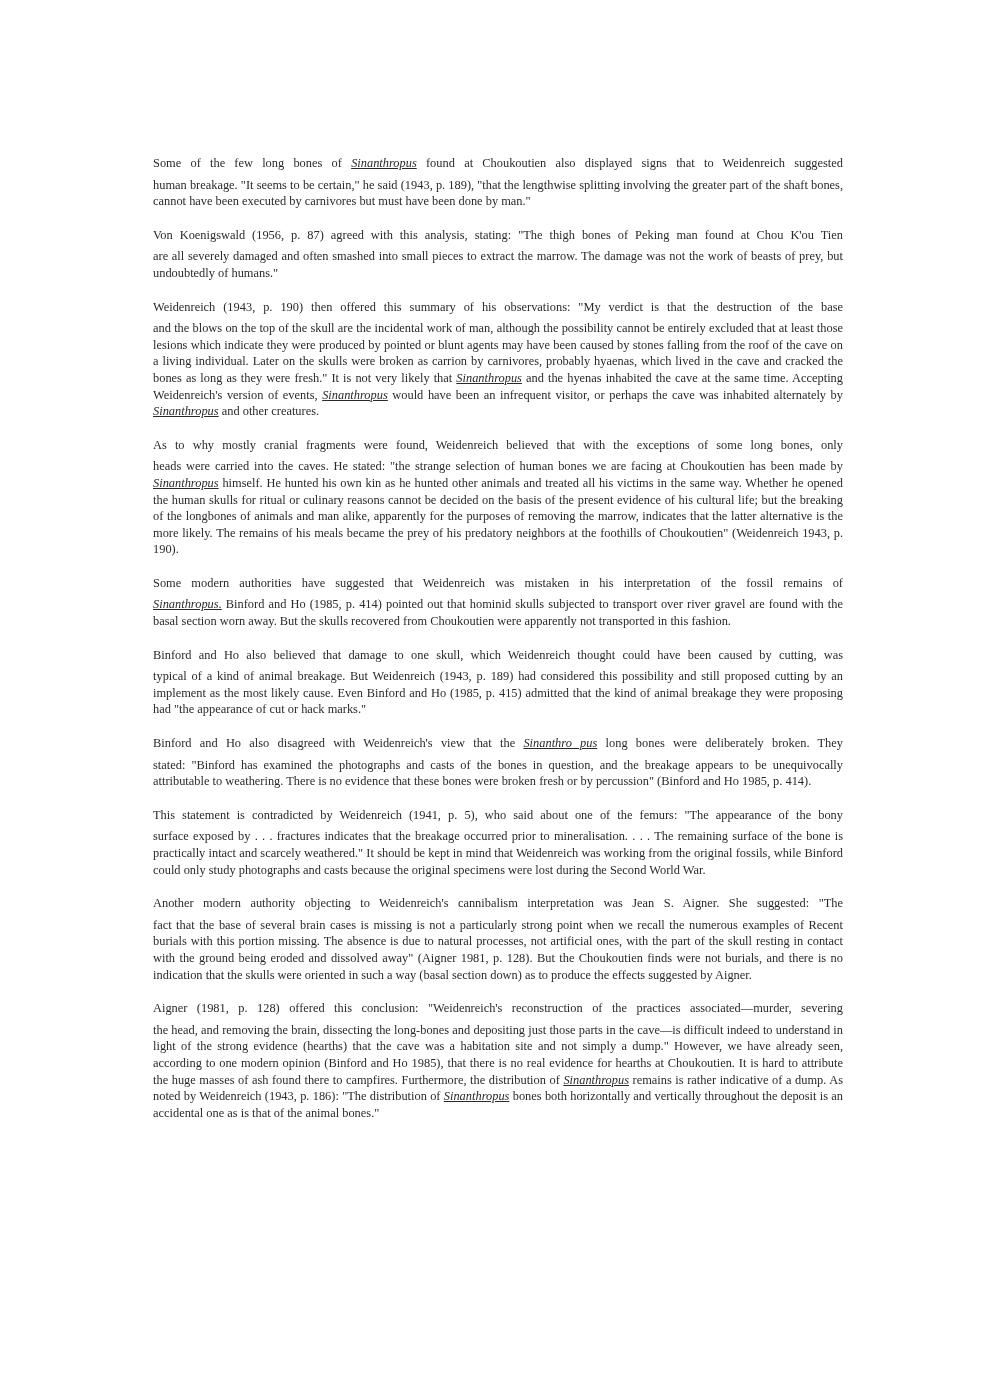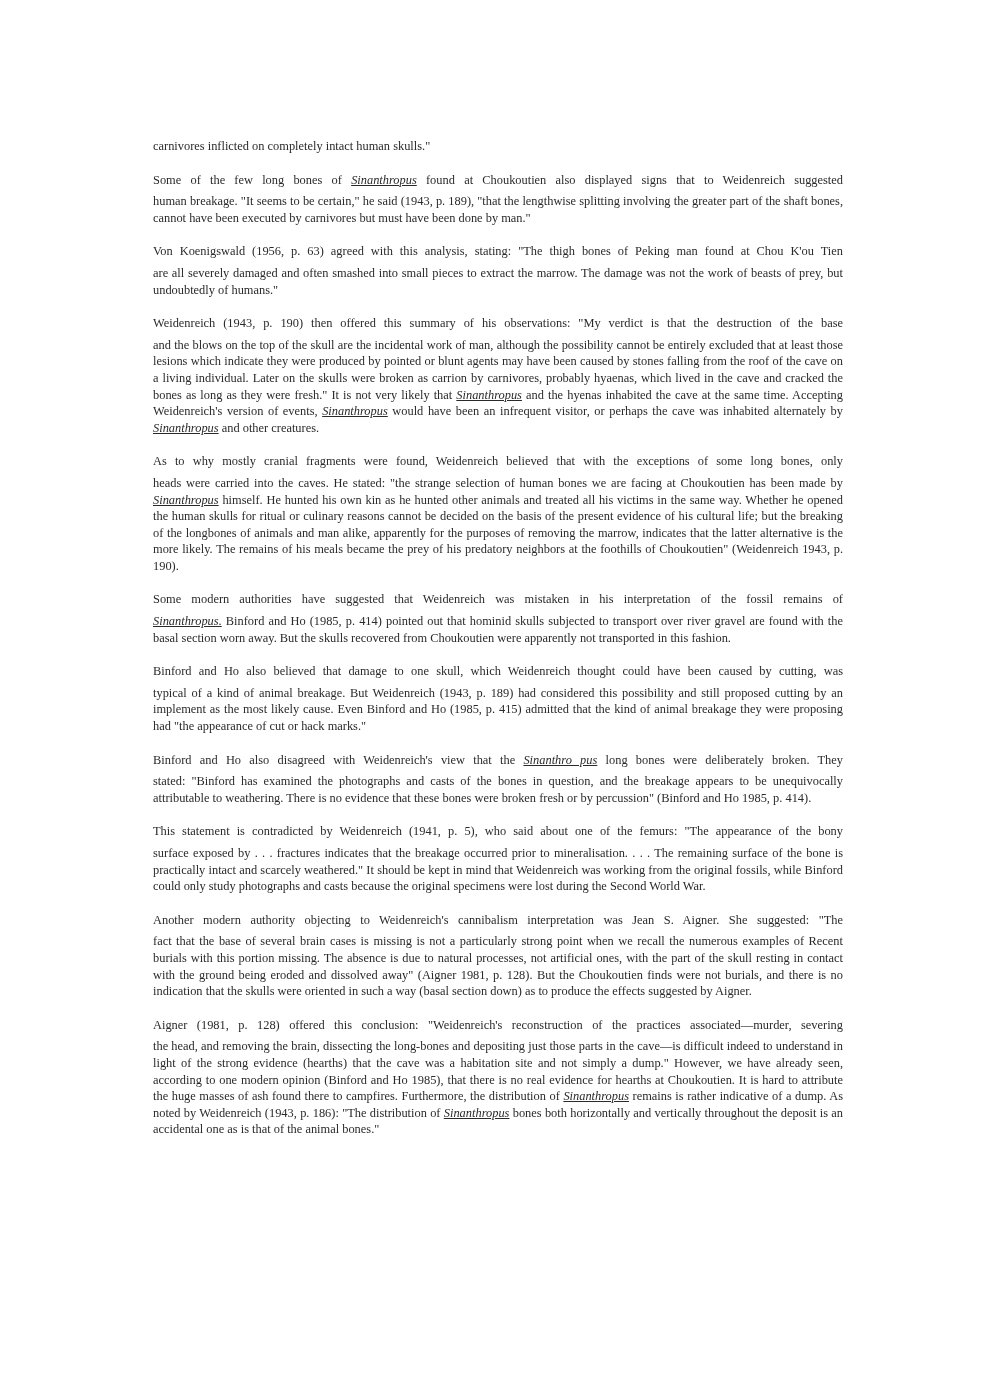--- a/index.html
+++ b/index.html
@@ -13,27 +13,24 @@
   .para .first { display: block; margin-bottom: 5px; text-align: justify; text-align-last: justify; }
   .para.last-only .first { text-align-last: left; margin-bottom: 0; }
   .gap { height: 17px; }
   em { font-style: italic; text-decoration: underline; }
 </style>
 </head>
 <body>
 
 <div class="page">
   <div id="paras">
-      <p class="para last-only">
-        <span class="first">carnivores inflicted on completely intact human skulls."</span>
-      </p>
       <div class="gap"></div>
       <p class="para"><span class="first">Some of the few long bones of <em>Sinanthropus</em> found at Choukoutien also displayed signs that to Weidenreich suggested</span><span class="rest">human breakage. "It seems to be certain," he said (1943, p. 189), "that the lengthwise splitting involving the greater part of the shaft bones, cannot have been executed by carnivores but must have been done by man."</span></p>
       <div class="gap"></div>
-      <p class="para"><span class="first">Von Koenigswald (1956, p. 63) agreed with this analysis, stating: "The thigh bones of Peking man found at Chou K'ou Tien</span><span class="rest">are all severely damaged and often smashed into small pieces to extract the marrow. The damage was not the work of beasts of prey, but undoubtedly of humans."</span></p>
+      <p class="para"><span class="first">Von Koenigswald (1956, p. 87) agreed with this analysis, stating: "The thigh bones of Peking man found at Chou K'ou Tien</span><span class="rest">are all severely damaged and often smashed into small pieces to extract the marrow. The damage was not the work of beasts of prey, but undoubtedly of humans."</span></p>
       <div class="gap"></div>
       <p class="para"><span class="first">Weidenreich (1943, p. 190) then offered this summary of his observations: "My verdict is that the destruction of the base</span><span class="rest">and the blows on the top of the skull are the incidental work of man, although the possibility cannot be entirely excluded that at least those lesions which indicate they were produced by pointed or blunt agents may have been caused by stones falling from the roof of the cave on a living individual. Later on the skulls were broken as carrion by carnivores, probably hyaenas, which lived in the cave and cracked the bones as long as they were fresh." It is not very likely that <em>Sinanthropus</em> and the hyenas inhabited the cave at the same time. Accepting Weidenreich's version of events, <em>Sinanthropus</em> would have been an infrequent visitor, or perhaps the cave was inhabited alternately by <em>Sinanthropus</em> and other creatures.</span></p>
       <div class="gap"></div>
       <p class="para"><span class="first">As to why mostly cranial fragments were found, Weidenreich believed that with the exceptions of some long bones, only</span><span class="rest">heads were carried into the caves. He stated: "the strange selection of human bones we are facing at Choukoutien has been made by <em>Sinanthropus</em> himself. He hunted his own kin as he hunted other animals and treated all his victims in the same way. Whether he opened the human skulls for ritual or culinary reasons cannot be decided on the basis of the present evidence of his cultural life; but the breaking of the longbones of animals and man alike, apparently for the purposes of removing the marrow, indicates that the latter alternative is the more likely. The remains of his meals became the prey of his predatory neighbors at the foothills of Choukoutien" (Weidenreich 1943, p. 190).</span></p>
       <div class="gap"></div>
       <p class="para"><span class="first">Some modern authorities have suggested that Weidenreich was mistaken in his interpretation of the fossil remains of</span><span class="rest"><em>Sinanthropus.</em> Binford and Ho (1985, p. 414) pointed out that hominid skulls subjected to transport over river gravel are found with the basal section worn away. But the skulls recovered from Choukoutien were apparently not transported in this fashion.</span></p>
       <div class="gap"></div>
       <p class="para"><span class="first">Binford and Ho also believed that damage to one skull, which Weidenreich thought could have been caused by cutting, was</span><span class="rest">typical of a kind of animal breakage. But Weidenreich (1943, p. 189) had considered this possibility and still proposed cutting by an implement as the most likely cause. Even Binford and Ho (1985, p. 415) admitted that the kind of animal breakage they were proposing had "the appearance of cut or hack marks."</span></p>
       <div class="gap"></div>
       <p class="para"><span class="first">Binford and Ho also disagreed with Weidenreich's view that the <em>Sinanthro pus</em> long bones were deliberately broken. They</span><span class="rest">stated: "Binford has examined the photographs and casts of the bones in question, and the breakage appears to be unequivocally attributable to weathering. There is no evidence that these bones were broken fresh or by percussion" (Binford and Ho 1985, p. 414).</span></p>

